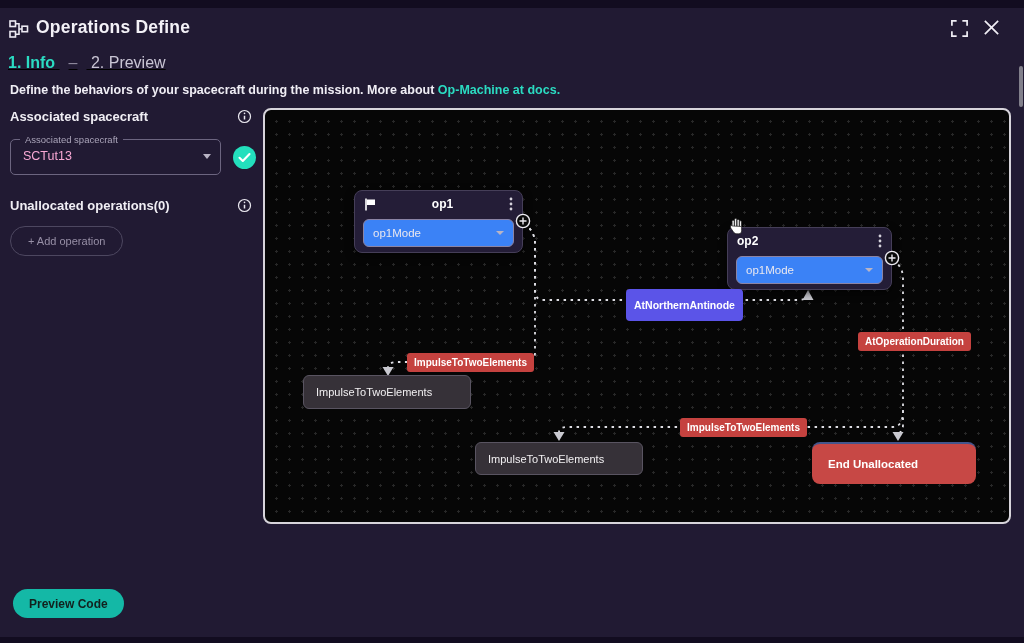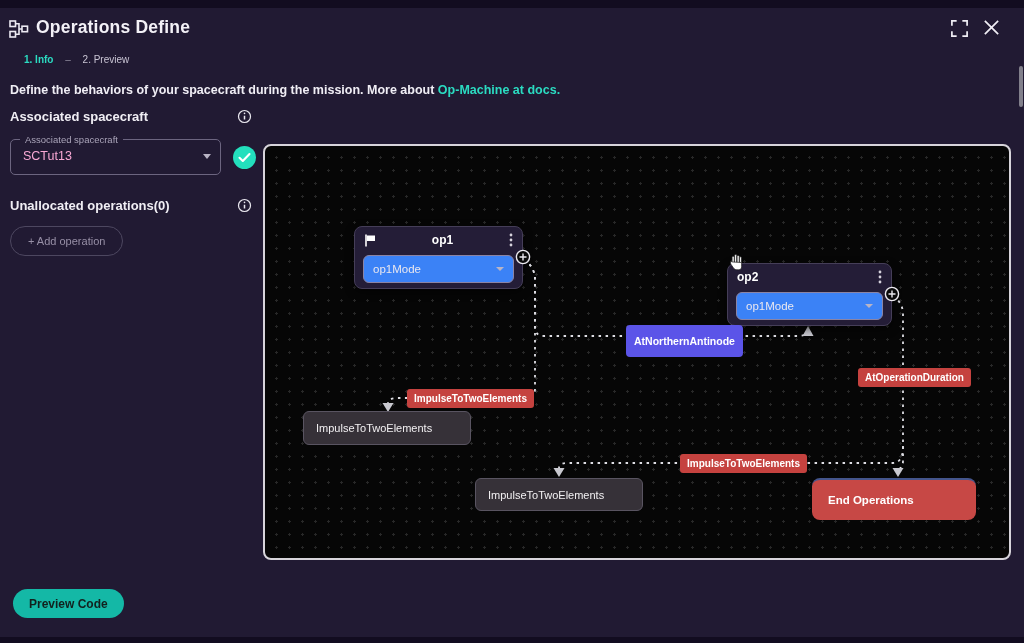--- a/index.html
+++ b/index.html
@@ -8,21 +8,21 @@
   .page { position:relative; width:1024px; height:643px; }
   .modal { position:absolute; left:0; top:8px; width:1024px; height:629px; background:#211a33; }
 
   
   .app-icon { position:absolute; left:9px; top:19px; width:20px; height:20px; }
   .title { position:absolute; left:36px; top:17px; font-size:17.5px; font-weight:600; color:#f3f1f7; letter-spacing:.2px; }
   .win-btn { position:absolute; width:20px; height:20px; cursor:pointer; background:none; border:none; }
   .btn-full { left:949px; top:19px; }
   .btn-close { left:981px; top:18px; }
 
-  .steps { position:absolute; left:24px; top:54px; font-size:10px; }
+  .steps { position:absolute; left:8px; top:54px; font-size:16px;text-decoration:underline; }
   .step-current { color:#2bdcc2; font-weight:600; }
   .step-sep { color:#8f8a9e; margin:0 9px; }
   .step-next { color:#c9c5d4; }
 
   .desc { position:absolute; left:10px; top:83px; font-size:12.5px; font-weight:600; color:#f0eef5; }
   .desc-link { color:#2bdcc2; cursor:pointer; }
 
   
   .side-heading { position:absolute; font-size:13px; font-weight:600; color:#f0eef4; }
   .h1 { left:10px; top:109px; }
@@ -42,21 +42,21 @@
 
   .add-op { position:absolute; left:10px; top:226px; height:30px; padding:0 17px;
             border:1px solid #4d4760; border-radius:16px; background:transparent;
             color:#978fa6; font-size:11px; cursor:pointer; font-family:Liberation Sans, sans-serif;text-align:right; }
 
   
   .canvas { position:absolute; left:263px; top:108px; width:748px; height:416px;
             background-color:#060606;
             background-image:radial-gradient(circle, #282828 1.1px, transparent 1.2px);
             background-size:13px 13px; background-position:5px 5px;
-            border:2px solid #d7d4db; border-radius:8px; overflow:hidden;margin-top:36px; }
+            border:2px solid #d7d4db; border-radius:8px; overflow:hidden; }
   .edges { position:absolute; left:0; top:0; }
 
   .op-node { position:absolute; width:169px; height:63px; background:#241d37;
              border:1px solid #453e58; border-radius:8px; box-shadow:0 3px 8px rgba(0,0,0,.6); }
   .op-head { height:26px; display:flex; align-items:center; padding:0 9px; gap:6px; }
   .op-title { color:#ffffff; font-size:12px; font-weight:700; }
   .op-title.centered { flex:1; text-align:center; }
   .op-title.leftish { margin-right:auto; }
   .node-select { position:absolute; left:8px; right:8px; top:28px; height:28px;
                  background:#3b82f6; border:1px solid #8b84a4; border-radius:6px;
@@ -225,21 +225,21 @@
     </svg>
 
     <div class="edge-label lbl-indigo" style="left:361px; top:179px;">AtNorthernAntinode</div>
     <div class="edge-label lbl-red" style="left:142px; top:243px;">ImpulseToTwoElements</div>
     <div class="edge-label lbl-red" style="left:415px; top:308px;">ImpulseToTwoElements</div>
     <div class="edge-label lbl-red" style="left:593px; top:222px;">AtOperationDuration</div>
 
     <div class="gray-node" style="left:38px; top:265px;">ImpulseToTwoElements</div>
     <div class="gray-node" style="left:210px; top:332px; height:33px;">ImpulseToTwoElements</div>
 
-    <div class="end-node">End Operations</div>
+    <div class="end-node">End Unallocated</div>
 
     <div class="watermark">React Flow</div>
   </div>
 
   <button class="preview-btn">Preview Code</button>
 
   <div class="scroll-thumb"></div>
 </div>
 
 </body></html>

